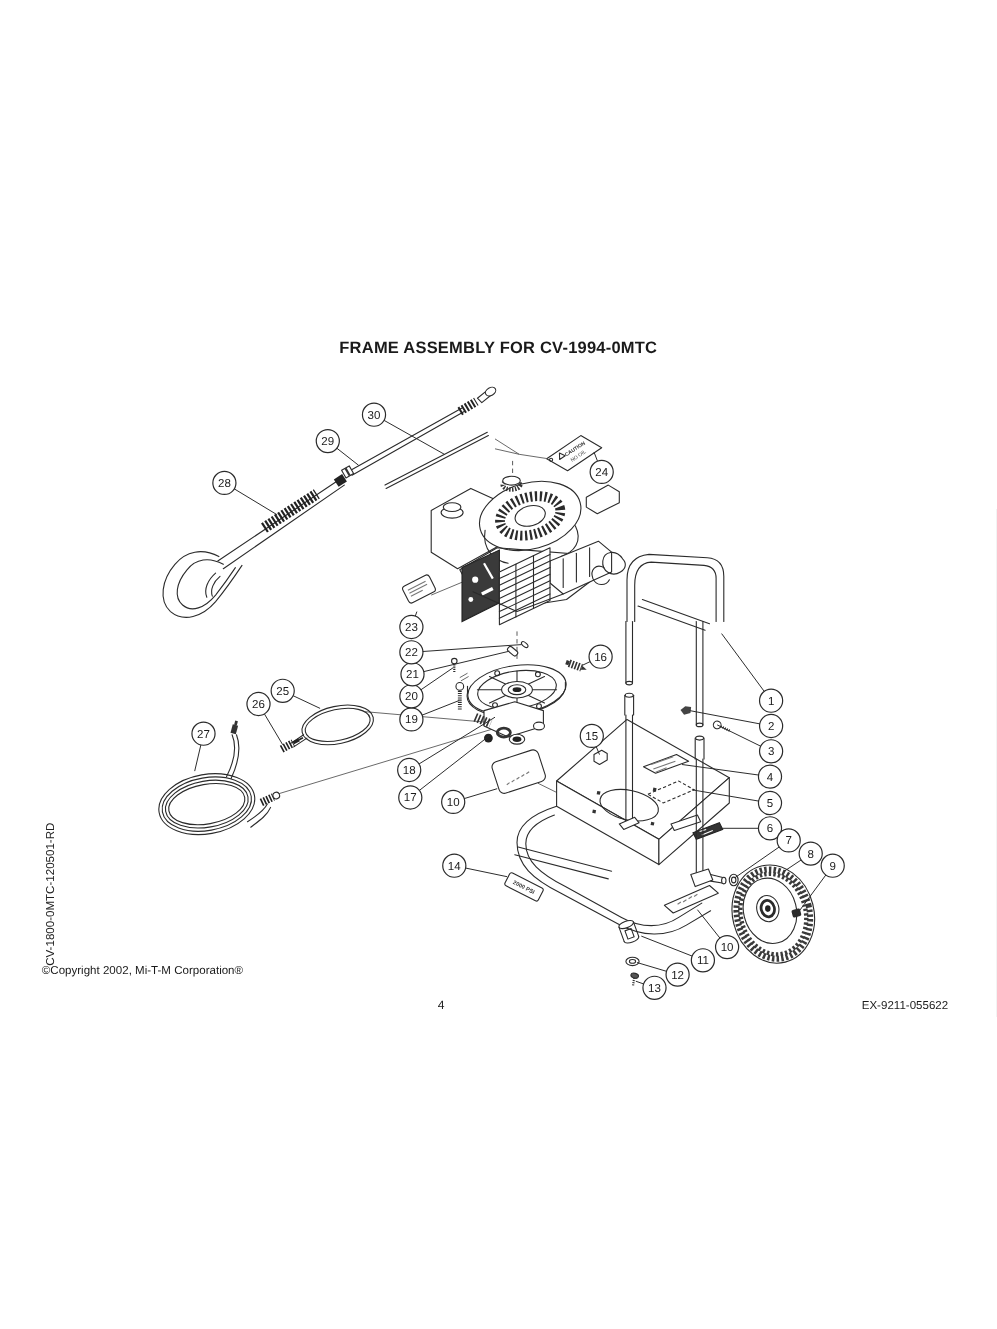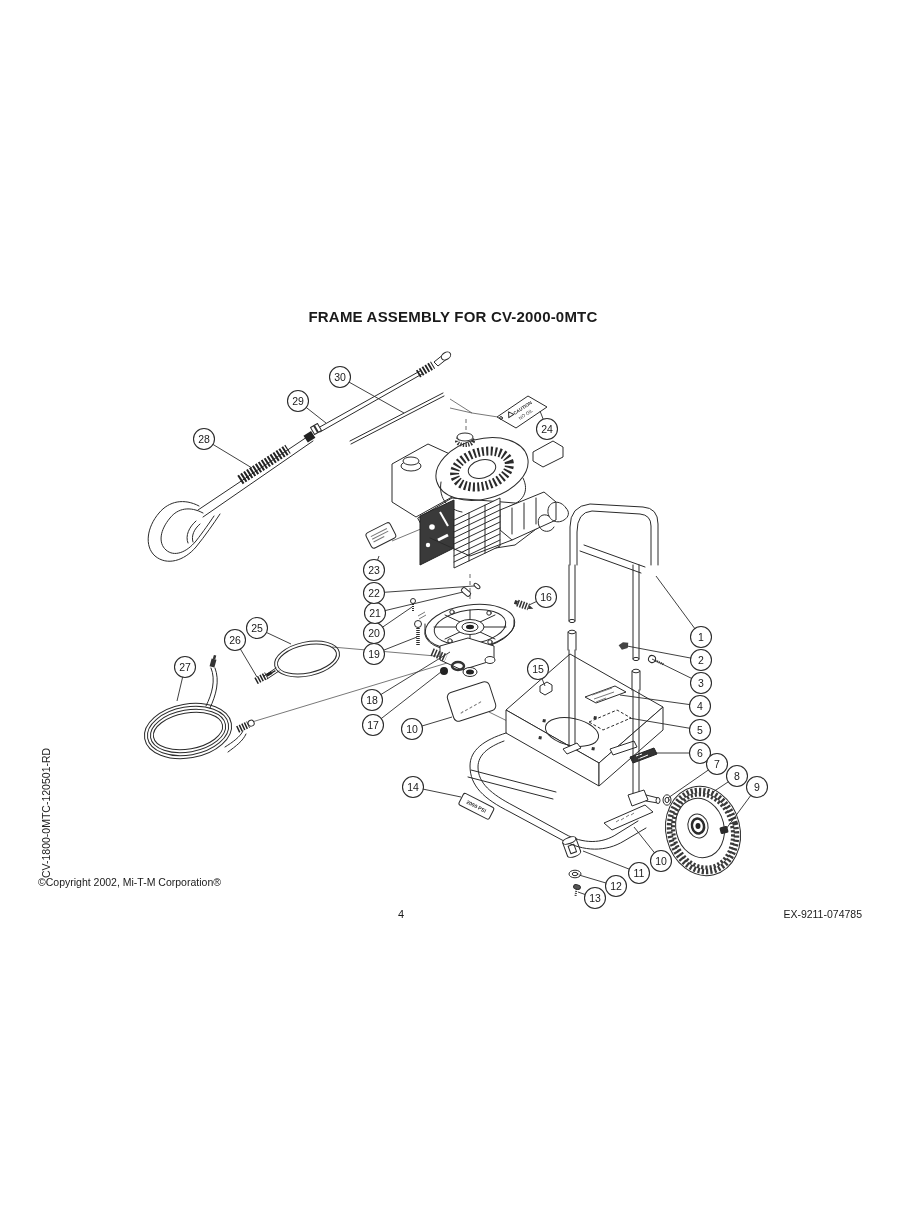--- a/index.html
+++ b/index.html
@@ -21,25 +21,25 @@
   .leader{stroke:#2b2b2b;stroke-width:.9;fill:none;}
   .callout-circle{fill:#fff;stroke:#2b2b2b;stroke-width:1.1;}
   .callout-num{font-family:"Liberation Sans",sans-serif;font-size:10.5px;fill:#1a1a1a;text-anchor:middle;}
   .decal-text{font-family:"Liberation Sans",sans-serif;fill:#333;text-anchor:middle;}
 </style>
 </head>
 <body>
 
 <div class="page">
 
-  <div class="title">FRAME ASSEMBLY FOR CV-2000-0MTC</div>
+  <div class="title">FRAME ASSEMBLY FOR CV-1994-0MTC</div>
   <div class="side-label">CV-1800-0MTC-120501-RD</div>
   <div class="footer-copy">©Copyright 2002, Mi-T-M Corporation®</div>
   <div class="footer-page">4</div>
-  <div class="footer-doc">EX-9211-074785</div>
+  <div class="footer-doc">EX-9211-055622</div>
 
   <svg width="906" height="1208" viewBox="0 0 906 1208">
 
     <g>
       <line class="dash" x1="466" y1="419" x2="466" y2="437"></line>
       <line class="dash" x1="470" y1="574" x2="470" y2="600"></line>
       <line class="thin" x1="252" y1="722" x2="447" y2="663"></line>
       <line class="thin" x1="332" y1="647" x2="447" y2="657"></line>
       <line class="thin" x1="489" y1="712" x2="560" y2="747"></line>
       <line class="thin" x1="392" y1="541" x2="428" y2="526"></line>

